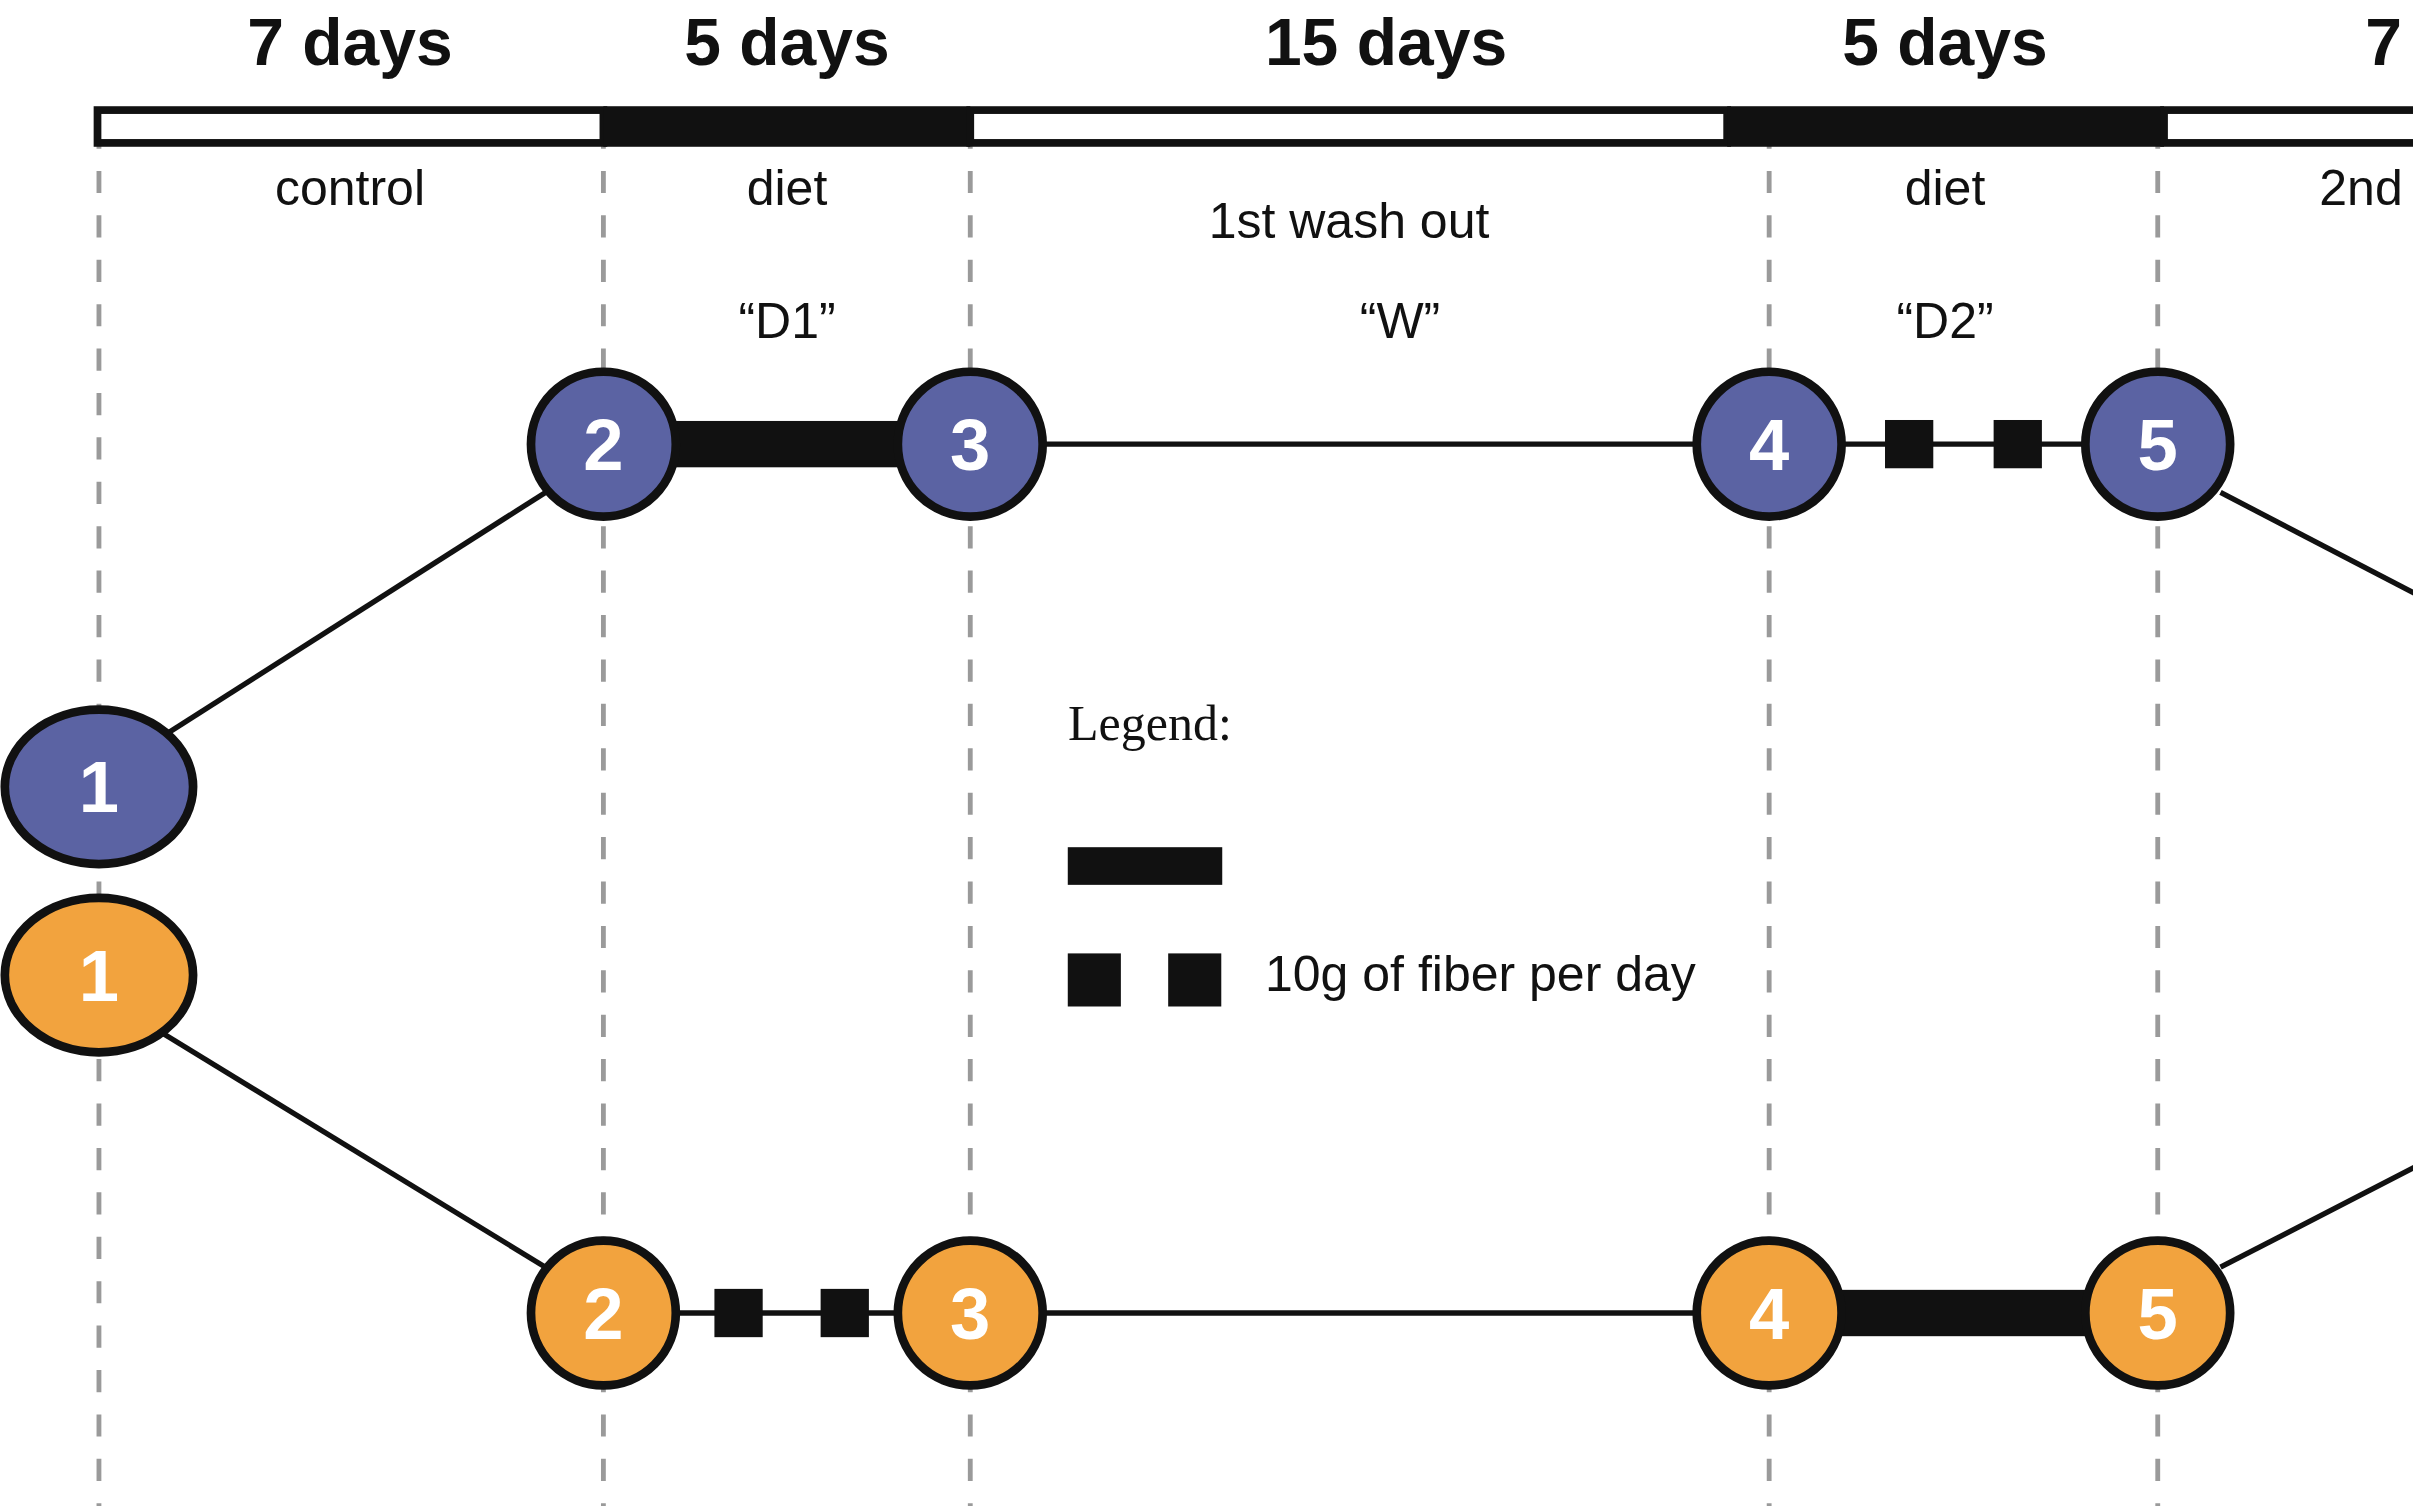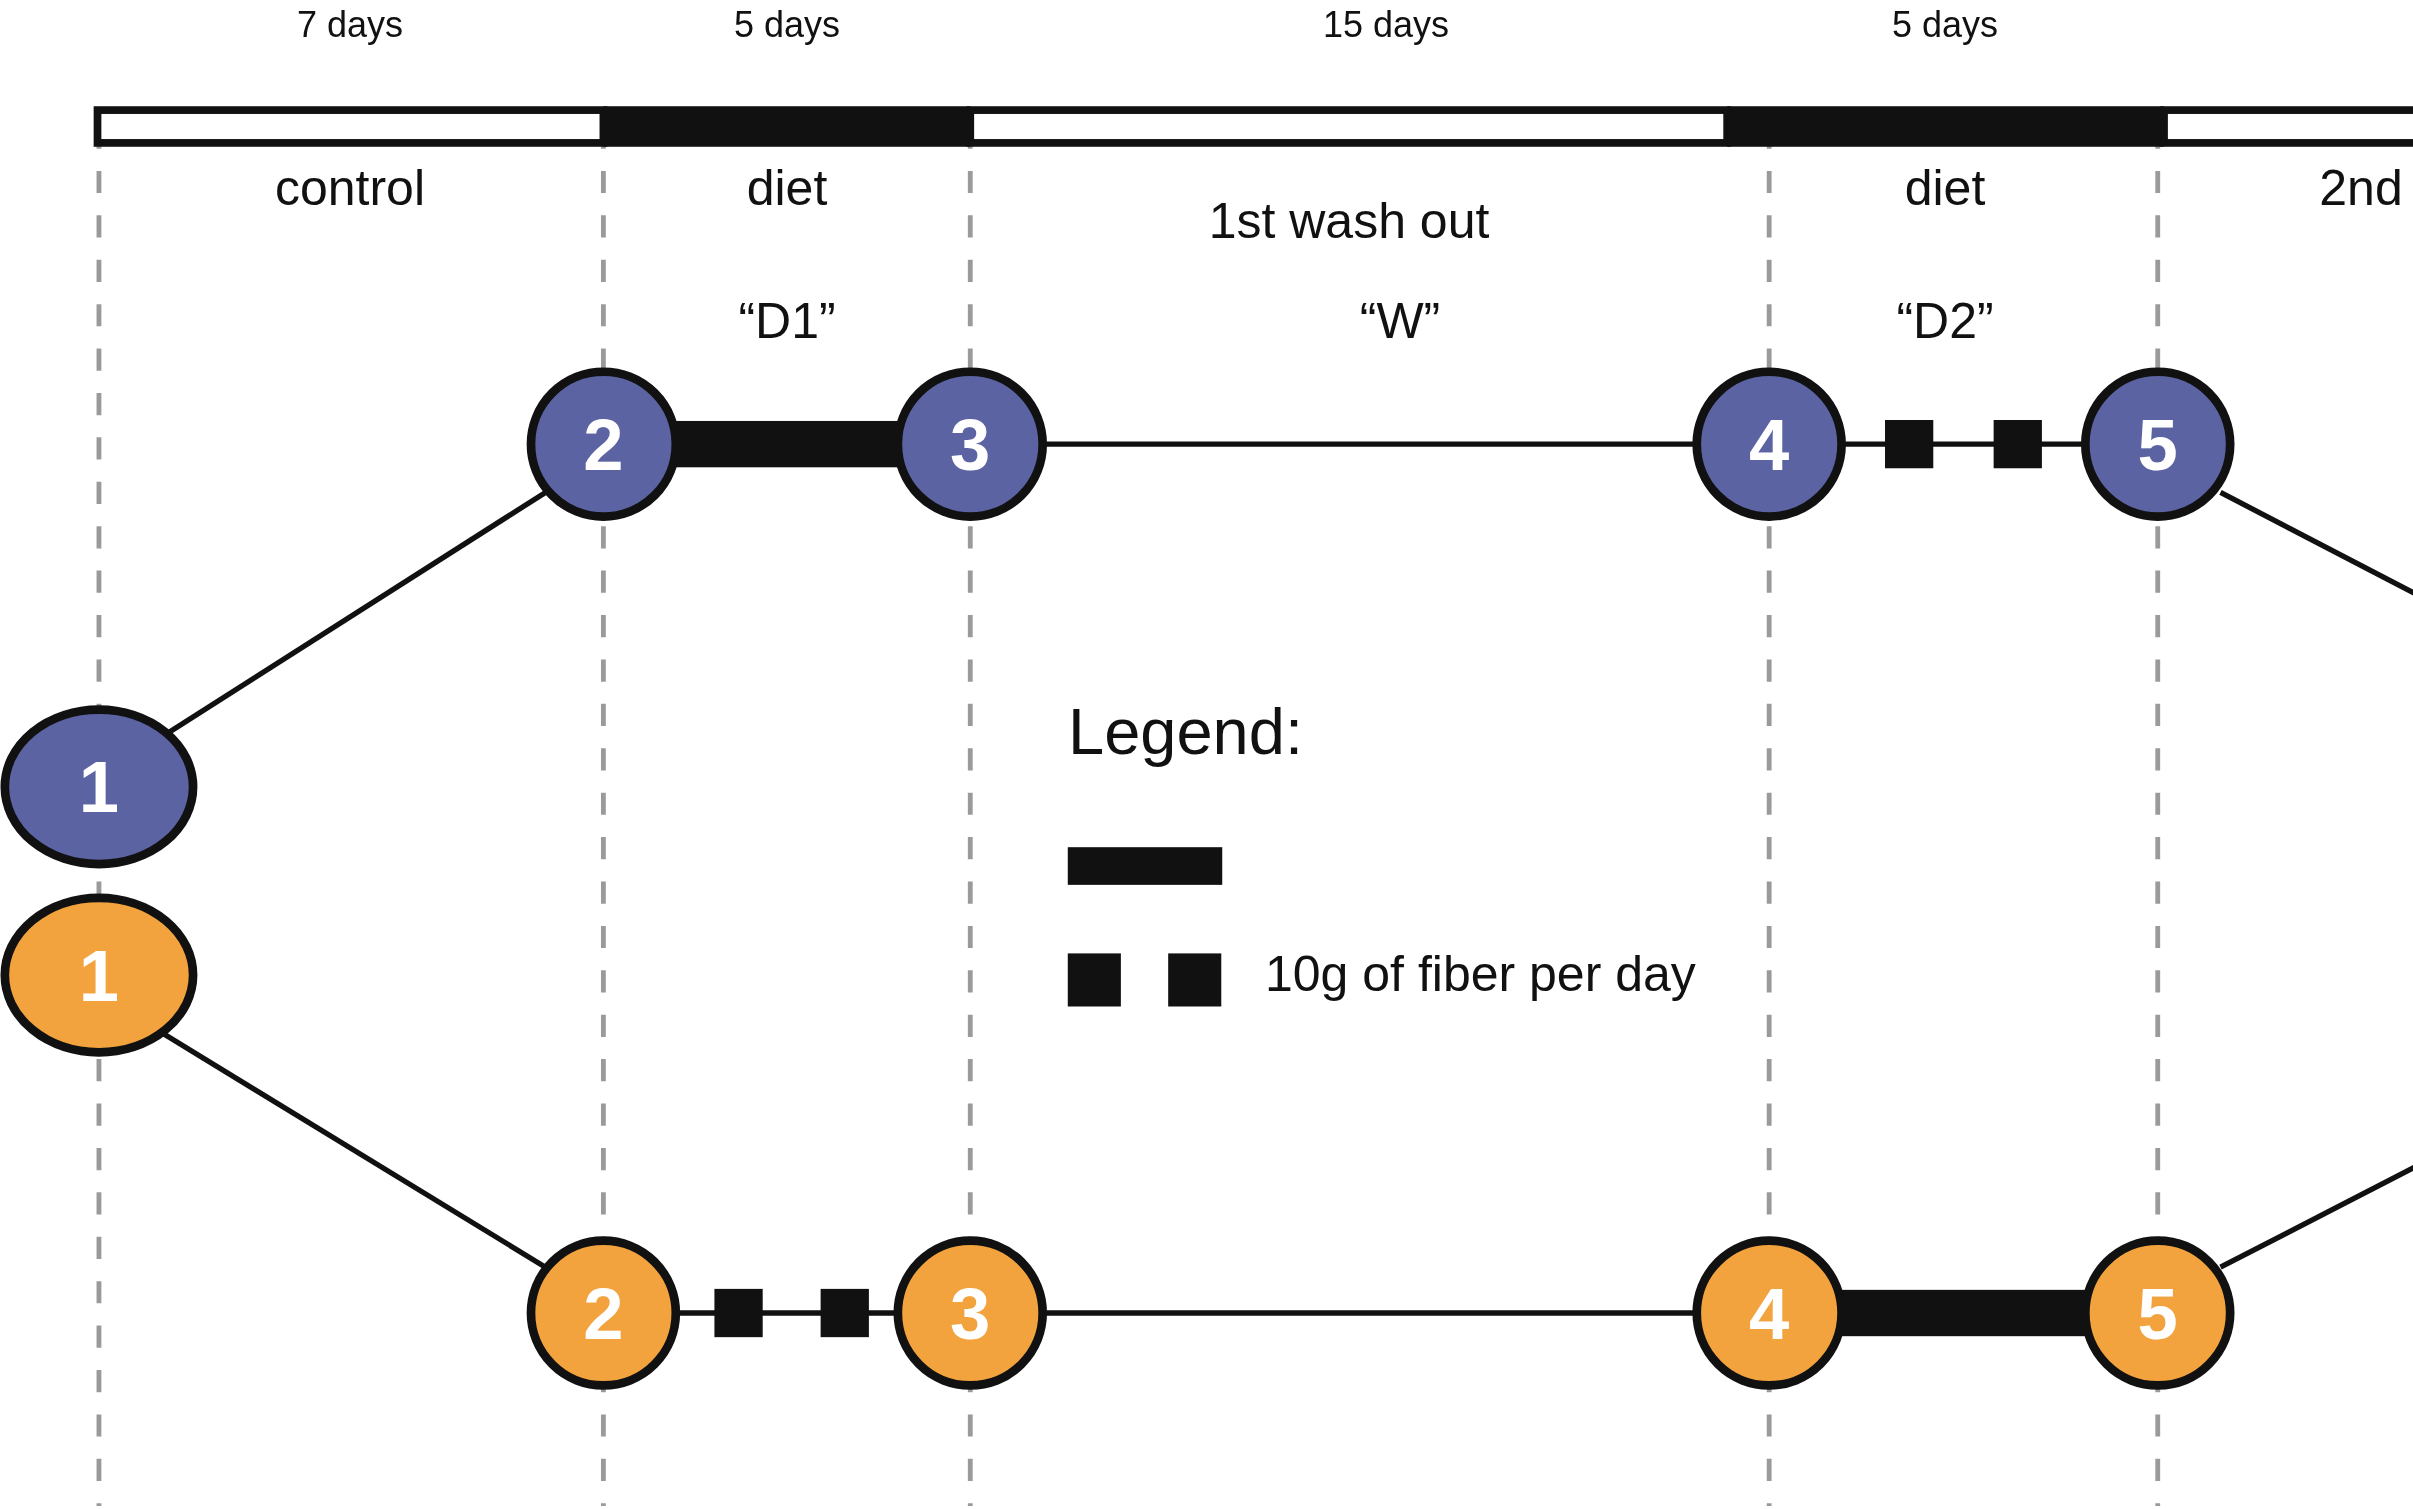--- a/index.html
+++ b/index.html
@@ -1,23 +1,23 @@
 <!DOCTYPE html>
 <html style="font-size:7.7px"><head>
 <meta charset="utf-8">
 <style>
   html,body{margin:0;padding:0;background:#ffffff;}
   body{font-family:"Liberation Sans","DejaVu Sans",sans-serif;}
   #stage{position:relative;width:2877px;height:1510px;background:#fff;overflow:hidden;}
   svg.layer{position:absolute;left:0;top:0;width:2877px;height:1510px;}
   .txt{position:absolute;white-space:nowrap;color:#111;font-family:"Liberation Sans","DejaVu Sans",sans-serif;}
-  .days{font-size:36px;}
+  .days{font-size:66px;font-weight:bold;}
   .phase{font-size:50px;}
   .quoted{font-size:50px;}
-  .legend-title{font-size:65px;}
+  .legend-title{font-size:50px;font-family:Liberation Serif, serif;}
   .legend-label{font-size:50px;}
   .ctr{transform:translateX(-50%);}
   .nodenum{font-size:150px;font-weight:bold;fill:#ffffff;font-family:"Liberation Sans","DejaVu Sans",sans-serif;}
 </style>
 </head>
 <body>
 
 <div id="stage">
 
   <svg class="layer" viewBox="0 0 5960 3128">

